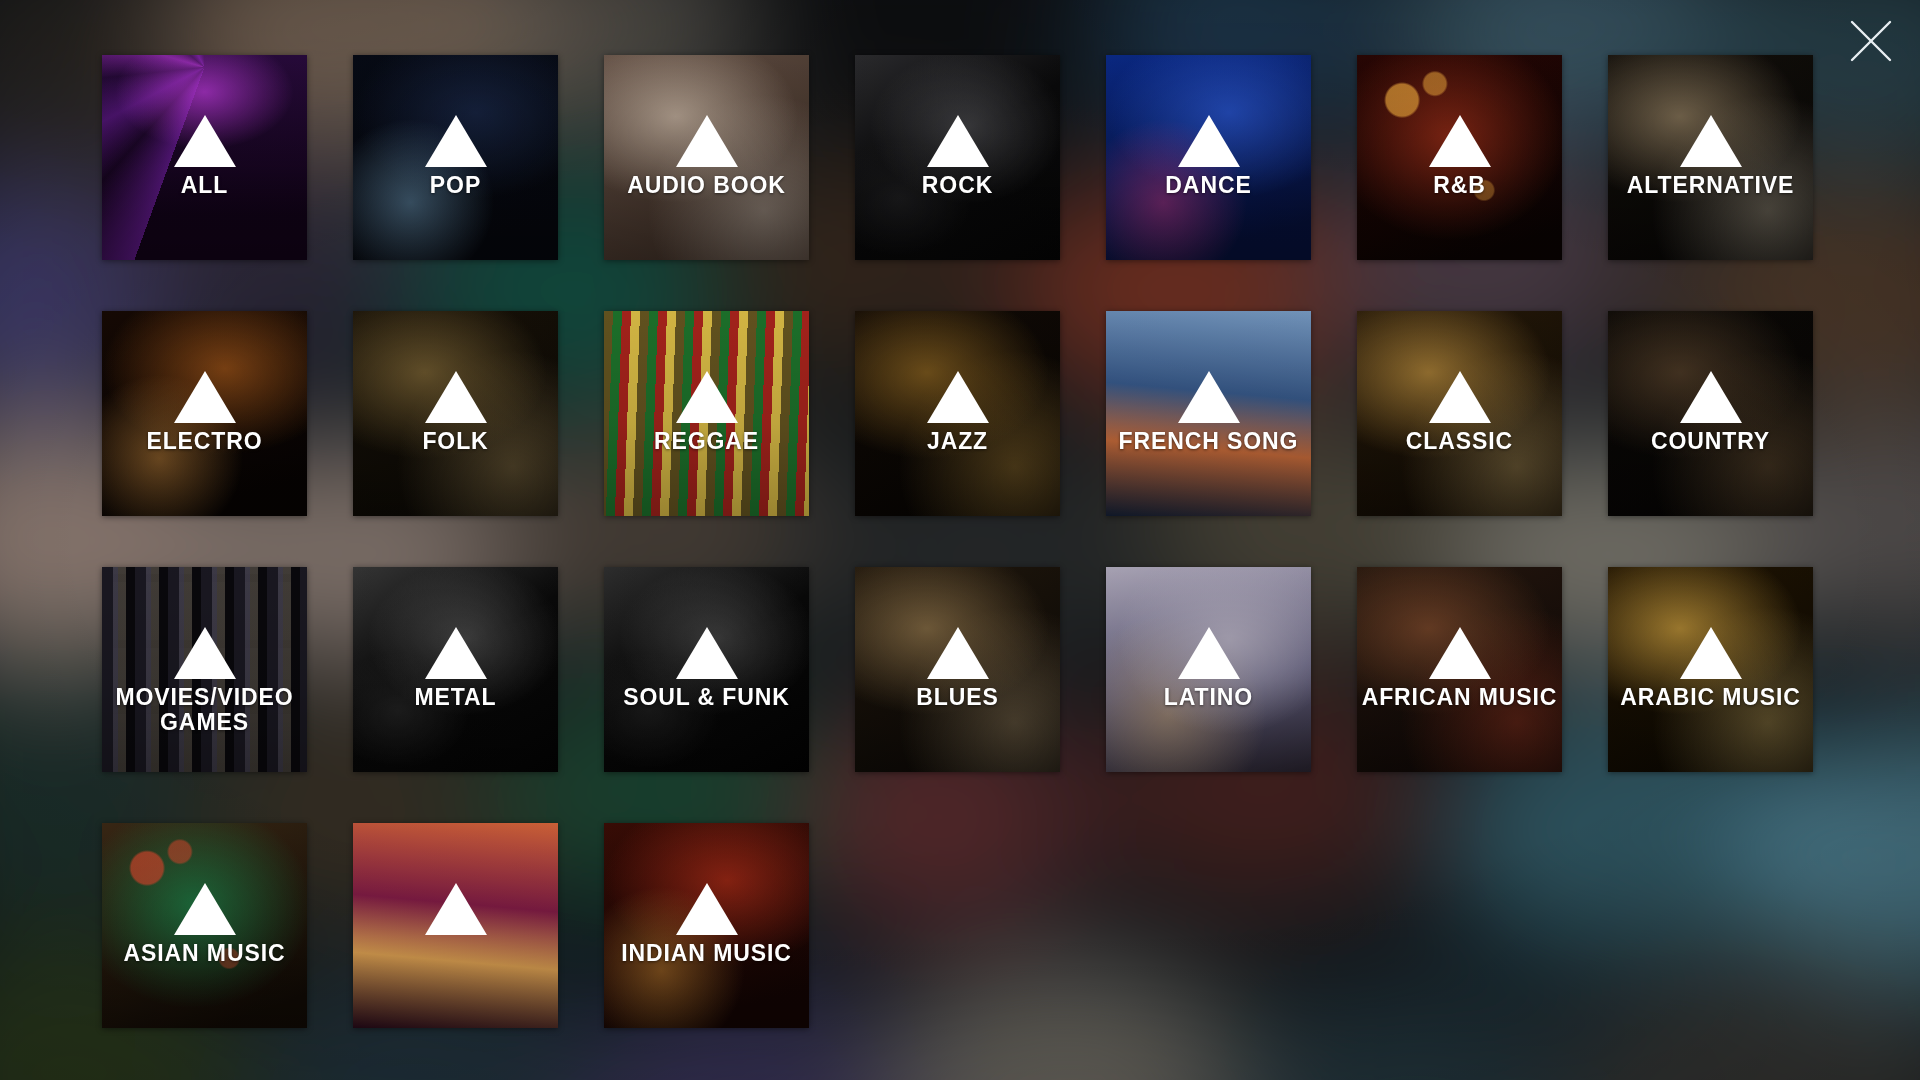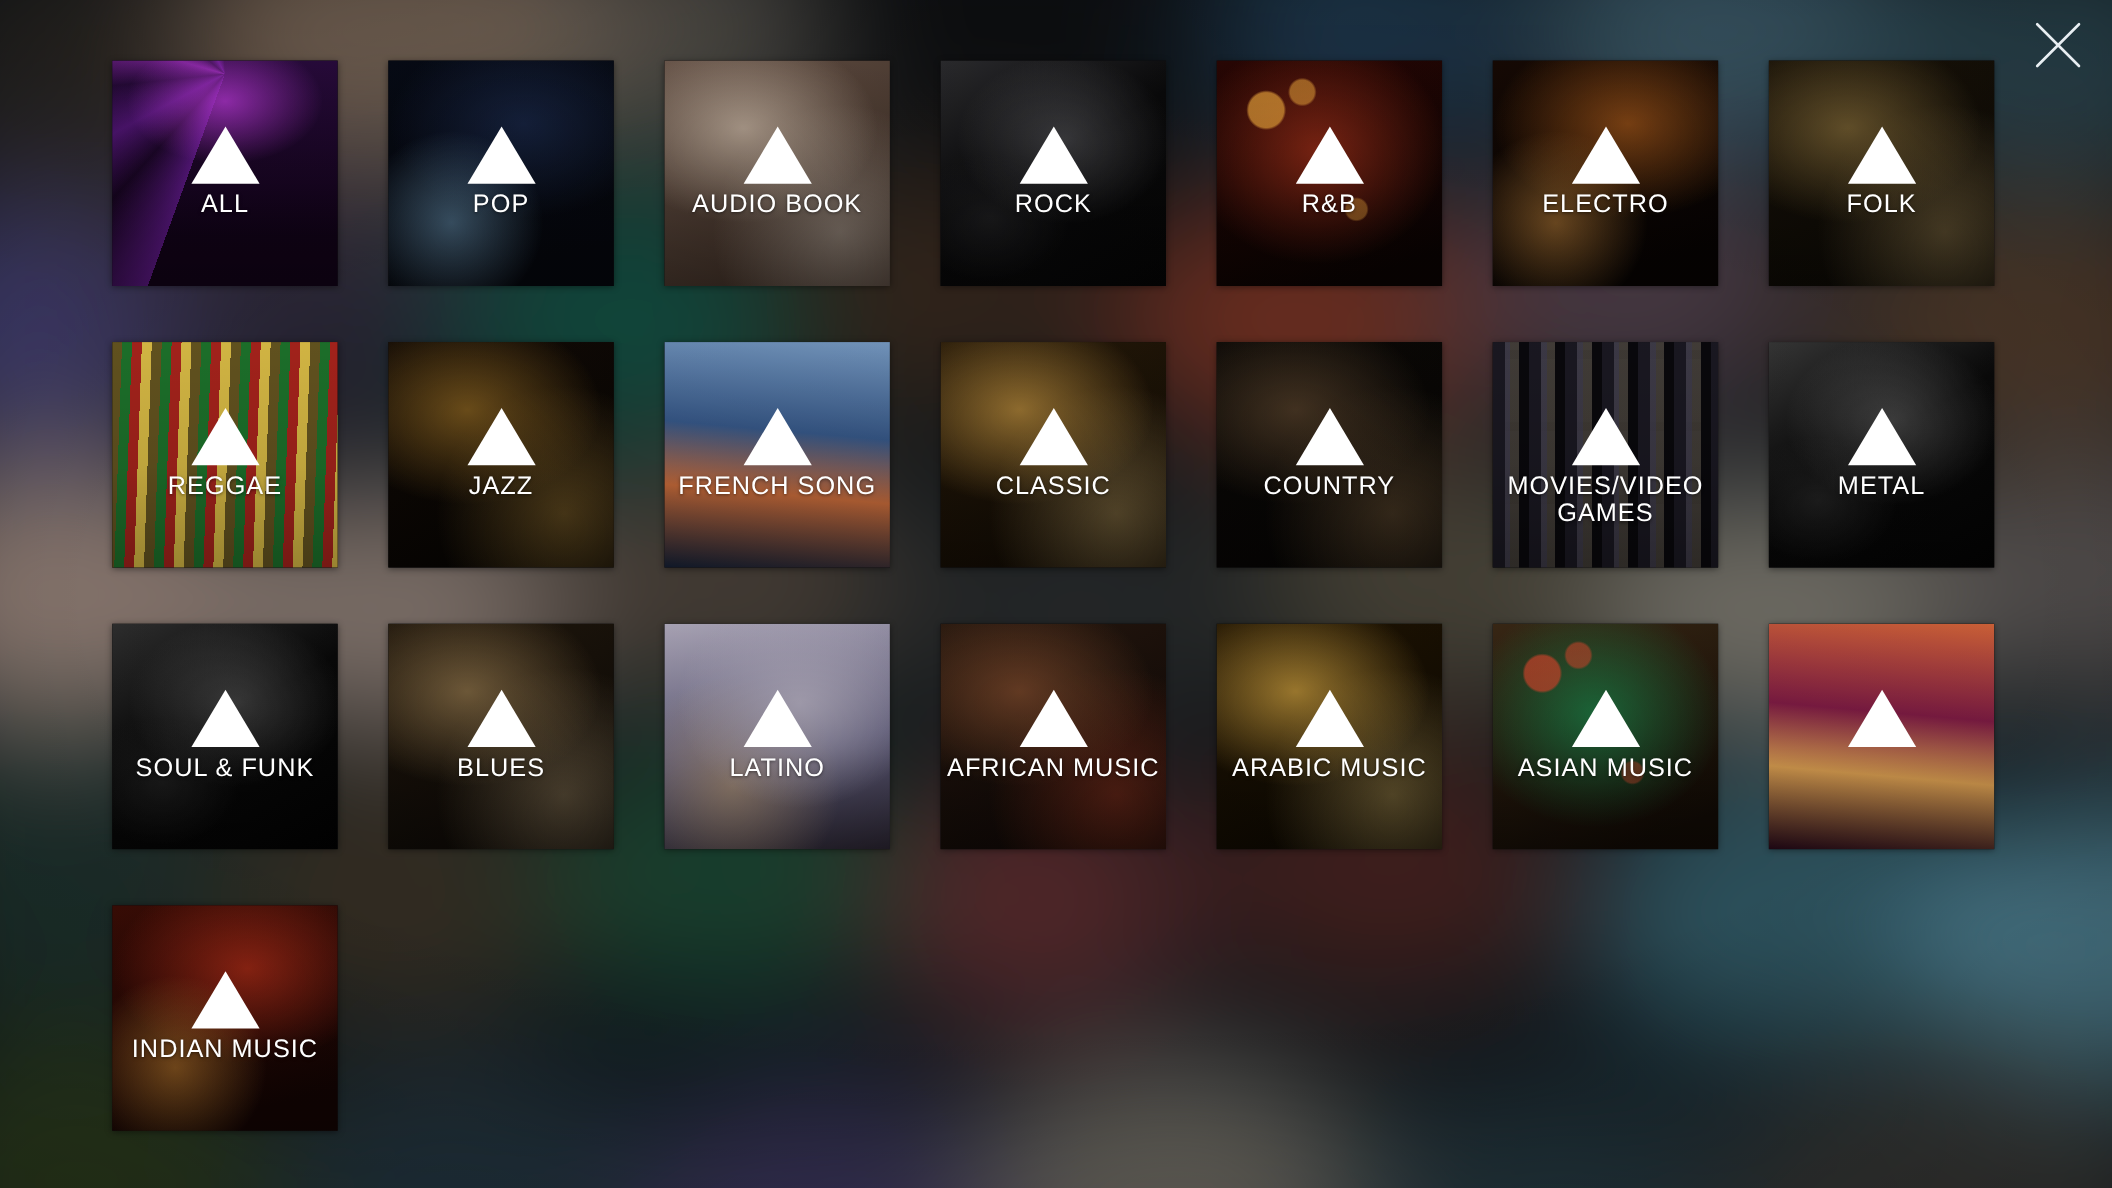--- a/index.html
+++ b/index.html
@@ -64,21 +64,21 @@
   }
 
   .label{
     position:absolute;
     left:0; right:0;
     top:118px;
     text-align:center;
     color:#fff;
     font-size:23px;
     line-height:25px;
-    font-weight:400;
+    font-weight:700;
     letter-spacing:.9px;
     text-transform:uppercase;
     text-shadow:0 1px 3px rgba(0,0,0,.55);
     padding:0 4px;
     font-stretch:semi-condensed;
   }
 
   
   #close{
     position:absolute;
@@ -158,26 +158,38 @@
         <div class="tri"></div>
         <div class="label">AUDIO BOOK</div>
       </div>
       <div class="tile">
         <div class="art" style="background: radial-gradient(70% 55% at 55% 35%, rgba(141, 141, 147, 0.4) 0%, transparent 68%), radial-gradient(50% 40% at 22% 70%, rgba(46, 46, 49, 0.533) 0%, transparent 70%), linear-gradient(150deg, rgb(46, 46, 49) 0%, rgb(10, 10, 11) 45%, rgb(5, 5, 5) 100%);"></div>
         <div class="shade"></div>
         <div class="tri"></div>
         <div class="label">ROCK</div>
       </div>
       <div class="tile">
+        <div class="art" style="background: radial-gradient(circle at 28% 72%, rgba(214, 59, 142, 0.533) 0%, transparent 40%), radial-gradient(85% 60% at 60% 28%, rgba(47, 95, 224, 0.733) 0%, transparent 70%), linear-gradient(165deg, rgb(11, 44, 143) 0%, rgb(6, 16, 58) 85%);"></div>
+        <div class="shade"></div>
+        <div class="tri"></div>
+        <div class="label">DANCE</div>
+      </div>
+      <div class="tile">
         <div class="art" style="background: radial-gradient(circle at 22% 22%, rgba(242, 168, 60, 0.733) 0px, rgba(242, 168, 60, 0.733) 7%, transparent 8%), radial-gradient(circle at 38% 14%, rgba(242, 168, 60, 0.6) 0px, rgba(242, 168, 60, 0.6) 5%, transparent 6%), radial-gradient(circle at 62% 66%, rgba(242, 168, 60, 0.467) 0px, rgba(242, 168, 60, 0.467) 5%, transparent 6%), radial-gradient(80% 70% at 45% 40%, rgba(168, 50, 26, 0.8) 0%, transparent 72%), linear-gradient(160deg, rgb(44, 7, 4) 0%, rgb(10, 3, 2) 88%);"></div>
         <div class="shade"></div>
         <div class="tri"></div>
         <div class="label">R&amp;B</div>
       </div>
       <div class="tile">
+        <div class="art" style="background: radial-gradient(85% 60% at 35% 30%, rgba(142, 123, 94, 0.867) 0%, transparent 70%), radial-gradient(circle at 78% 76%, rgba(221, 208, 182, 0.4) 0%, transparent 52%), linear-gradient(152deg, rgb(21, 17, 12) 0%, rgb(6, 5, 4) 92%);"></div>
+        <div class="shade"></div>
+        <div class="tri"></div>
+        <div class="label">ALTERNATIVE</div>
+      </div>
+      <div class="tile">
         <div class="art" style="background: radial-gradient(circle at 28% 72%, rgba(243, 166, 74, 0.533) 0%, transparent 40%), radial-gradient(85% 60% at 60% 28%, rgba(180, 96, 28, 0.733) 0%, transparent 70%), linear-gradient(165deg, rgb(23, 10, 4) 0%, rgb(7, 3, 2) 85%);"></div>
         <div class="shade"></div>
         <div class="tri"></div>
         <div class="label">ELECTRO</div>
       </div>
       <div class="tile">
         <div class="art" style="background: radial-gradient(85% 60% at 35% 30%, rgba(125, 101, 53, 0.867) 0%, transparent 70%), radial-gradient(circle at 78% 76%, rgba(201, 169, 106, 0.4) 0%, transparent 52%), linear-gradient(152deg, rgb(27, 20, 9) 0%, rgb(10, 8, 4) 92%);"></div>
         <div class="shade"></div>
         <div class="tri"></div>
         <div class="label">FOLK</div>

